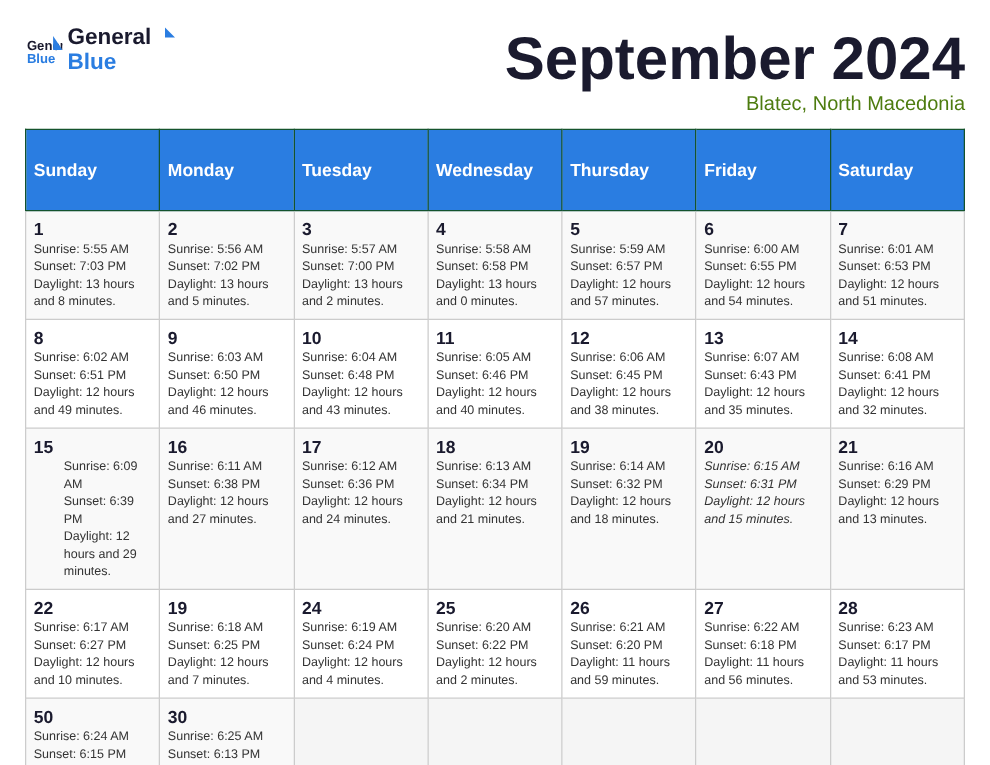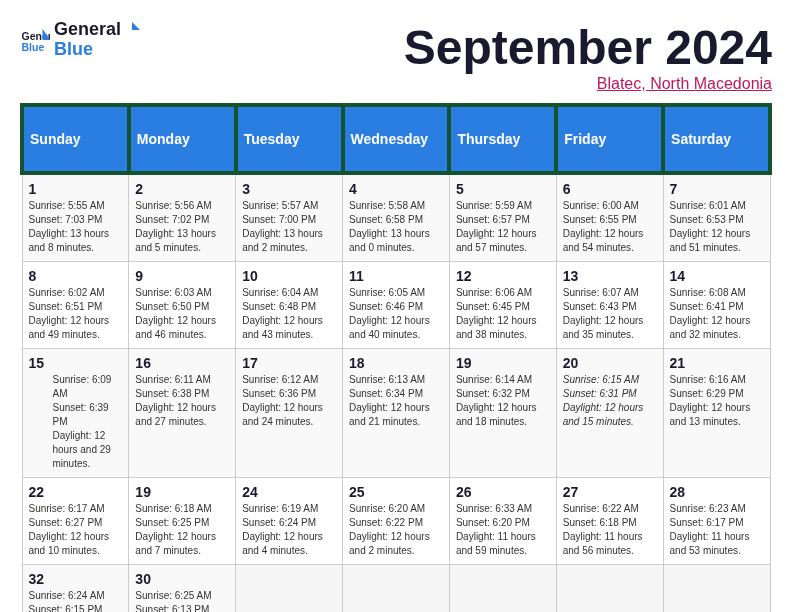--- a/index.html
+++ b/index.html
@@ -28,36 +28,35 @@
     .title-area {
       text-align: right;
     }
     .month-title {
       font-size: 48px;
       font-weight: bold;
       color: #1a1a2e;
     }
     .subtitle {
       font-size: 16px;
-      color: #be185d;
-      text-decoration: underline;
+      color: #4d7c0f;
     }
     table {
       width: 100%;
       border-collapse: collapse;
       font-size: 11px;
     }
     thead th {
       background-color: #2a7de1;
       color: #fff;
       padding: 24px 6px;
       text-align: left;
       font-size: 14px;
       font-weight: bold;
-      border: 4px solid #14532d;
+      border: 1px solid #14532d;
     }
     tbody td {
       border: 1px solid #ccc;
       padding: 6px 6px;
       vertical-align: top;
       background: #fff;
       width: calc(100% / 7);
     }
     tbody tr:nth-child(odd) td {
       background: #f9f9f9;
@@ -271,40 +270,40 @@
 Daylight: 12 hours and 4 minutes.</div>
         </td>
         <td>
           <span class="day-number">25</span>
           <div class="day-info" style="white-space: pre-line;">Sunrise: 6:20 AM
 Sunset: 6:22 PM
 Daylight: 12 hours and 2 minutes.</div>
         </td>
         <td>
           <span class="day-number">26</span>
-          <div class="day-info" style="white-space: pre-line;">Sunrise: 6:33 AM
+          <div class="day-info" style="white-space: pre-line;">Sunrise: 6:21 AM
 Sunset: 6:20 PM
 Daylight: 11 hours and 59 minutes.</div>
         </td>
         <td>
           <span class="day-number">27</span>
           <div class="day-info" style="white-space: pre-line;">Sunrise: 6:22 AM
 Sunset: 6:18 PM
 Daylight: 11 hours and 56 minutes.</div>
         </td>
         <td>
           <span class="day-number">28</span>
           <div class="day-info" style="white-space: pre-line;">Sunrise: 6:23 AM
 Sunset: 6:17 PM
 Daylight: 11 hours and 53 minutes.</div>
         </td>
       </tr>
       <tr>
         <td>
-          <span class="day-number">32</span>
+          <span class="day-number">50</span>
           <div class="day-info" style="white-space: pre-line;">Sunrise: 6:24 AM
 Sunset: 6:15 PM
 Daylight: 11 hours and 50 minutes.</div>
         </td>
         <td>
           <span class="day-number">30</span>
           <div class="day-info" style="white-space: pre-line;">Sunrise: 6:25 AM
 Sunset: 6:13 PM
 Daylight: 11 hours and 48 minutes.</div>
         </td>

